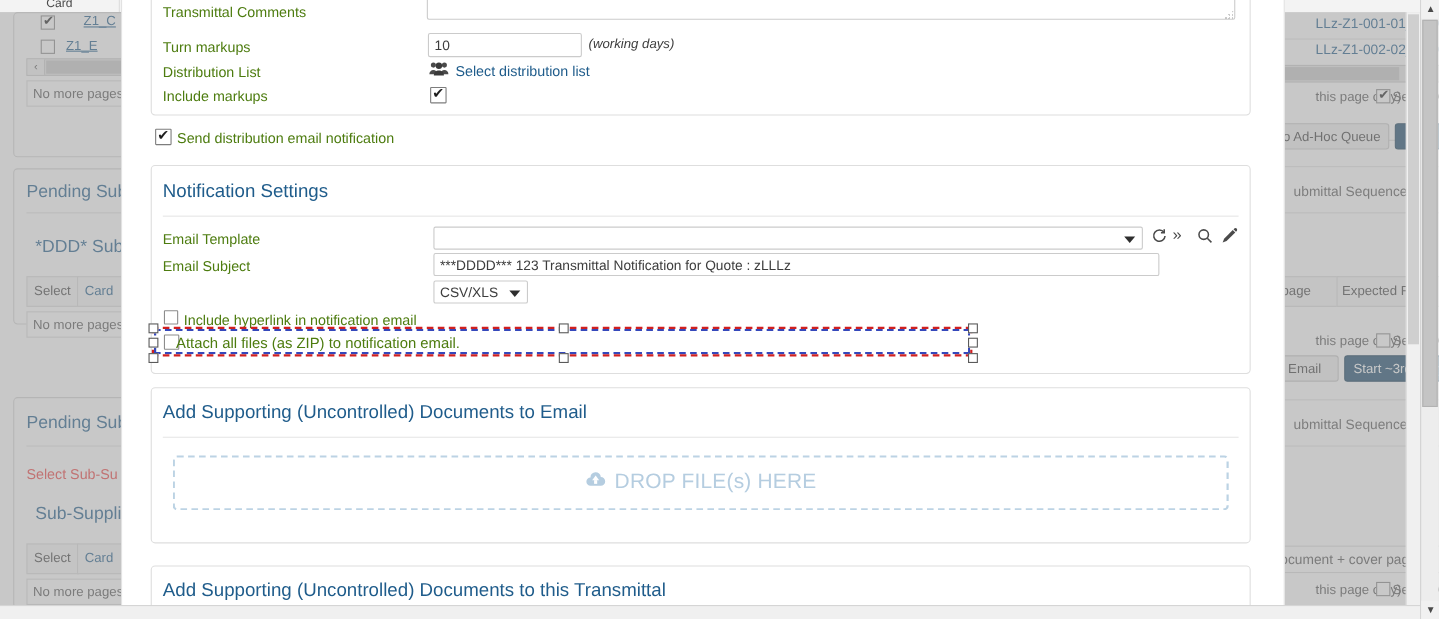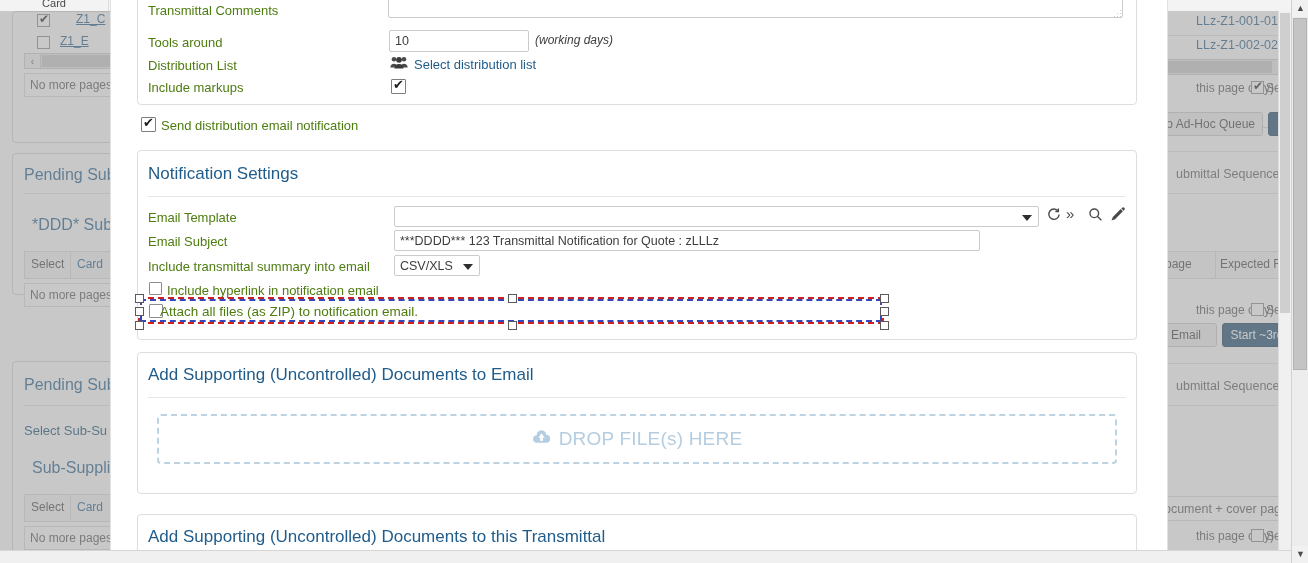--- a/index.html
+++ b/index.html
@@ -236,21 +236,21 @@
     <div class="bg-tbl-head" style="left:70px;top:240px;width:62px;height:26px;">
       <span class="bg-txt bg-link" style="left:6px;top:5px;font-size:12px;text-decoration:none;">Card</span>
     </div>
     <div class="bg-cell" style="left:24px;top:272px;width:220px;height:24px;">
       <span class="bg-txt" style="left:5px;top:4px;font-size:12px;color:#555;">No more pages</span>
     </div>
 
     <div class="bg-panel" style="left:12px;top:350px;width:240px;height:190px;"></div>
     <div class="bg-txt bg-card-title" style="left:24px;top:365px;">Pending Sub</div>
     <div class="bg-row-line" style="left:24px;top:394px;width:228px;"></div>
-    <div class="bg-txt" style="left:24px;top:412px;font-size:13px;color:#0c4a6e;">Select Sub-Su</div>
+    <div class="bg-txt" style="left:24px;top:412px;font-size:13px;color:#ef4444;">Select Sub-Su</div>
     <div class="bg-txt bg-card-title" style="left:32px;top:448px;">Sub-Suppli</div>
     <div class="bg-tbl-head" style="left:24px;top:483px;width:46px;height:26px;">
       <span class="bg-txt" style="left:6px;top:5px;font-size:12px;color:#444;">Select</span>
     </div>
     <div class="bg-tbl-head" style="left:70px;top:483px;width:62px;height:26px;">
       <span class="bg-txt bg-link" style="left:6px;top:5px;font-size:12px;text-decoration:none;">Card </span>
     </div>
     <div class="bg-cell" style="left:24px;top:515px;width:220px;height:24px;">
       <span class="bg-txt" style="left:5px;top:4px;font-size:12px;color:#555;">No more pages</span>
     </div>
@@ -308,21 +308,21 @@
   </div>
 
   <div class="modal">
 
     <div class="card" style="left:26px;top:-46px;width:1000px;height:151px;"></div>
 
     <div class="f-label" style="left:37px;top:3px;">Transmittal Comments</div>
     <textarea class="textarea" style="left: 277px; top: -14px; width: 735px; height: 32px;" value=""></textarea>
     <div class="resize-grip" style="left:1002px;top:9px;"></div>
 
-    <div class="f-label" style="left:37px;top:35px;">Tools around</div>
+    <div class="f-label" style="left:37px;top:35px;">Turn markups</div>
     <input class="txtinput" style="left: 278px; top: 30px; width: 140px; height: 22px;" value="10">
     <div class="f-ital" style="left:424px;top:33px;">(working days)</div>
 
     <div class="f-label" style="left:37px;top:58px;">Distribution List</div>
     <span class="people-icon" style="left:279px;top:56px;">
       <svg width="18" height="14" viewBox="0 0 18 14" xmlns="http://www.w3.org/2000/svg">
         <circle cx="4" cy="3.2" r="2.3" fill="#4a4a4a"></circle>
         <circle cx="14" cy="3.2" r="2.3" fill="#4a4a4a"></circle>
         <circle cx="9" cy="3.8" r="2.9" fill="#3a3a3a"></circle>
         <path d="M0.3 11.5c0-2.3 1.7-3.8 3.7-3.8s3.7 1.5 3.7 3.8z" fill="#4a4a4a"></path>
@@ -362,23 +362,22 @@
       </svg>
     </span>
     <span class="mini-icon" style="left:999px;top:207px;">
       <svg width="15" height="15" viewBox="0 0 16 16">
         <path d="M1.6 14.4 L3 10.6 L11.4 2.2 L13.8 4.6 L5.4 13 Z" fill="#4a4a4a"></path>
         <path d="M12.1 1.5 L14.5 3.9 L15.3 3.1 A1.7 1.7 0 0 0 12.9 0.7 Z" fill="#4a4a4a"></path>
       </svg>
     </span>
 
     <div class="f-label" style="left:37px;top:234px;">Email Subject</div>
-    <input class="txtinput" style="left: 283px; top: 230px; width: 586px; height: 21px;" value="***DDDD*** 123 Transmittal Notification for Quote : zLLLz">
-
-    <div class="f-label" style="left:37px;top:259px;">Include transmittal summary into email</div>
+    <input class="txtinput" style="left: 283px; top: 230px; width: 660px; height: 21px;" value="***DDDD*** 123 Transmittal Notification for Quote : zLLLz">
+
     <div class="select-box" style="left:283px;top:255px;width:86px;height:21px;line-height:20px;">
       <span>CSV/XLS</span>
       <span class="select-caret"></span>
     </div>
 
     <div class="chk" style="left:38px;top:282px;"></div>
     <div class="f-label" style="left:56px;top:283px;">Include hyperlink in notification email</div>
 
     <div class="chk" style="left:38px;top:304px;width:14px;height:14px;"></div>
     <div class="f-label" style="left:49px;top:304px;font-size:13.5px;">Attach all files (as ZIP) to notification email.</div>

